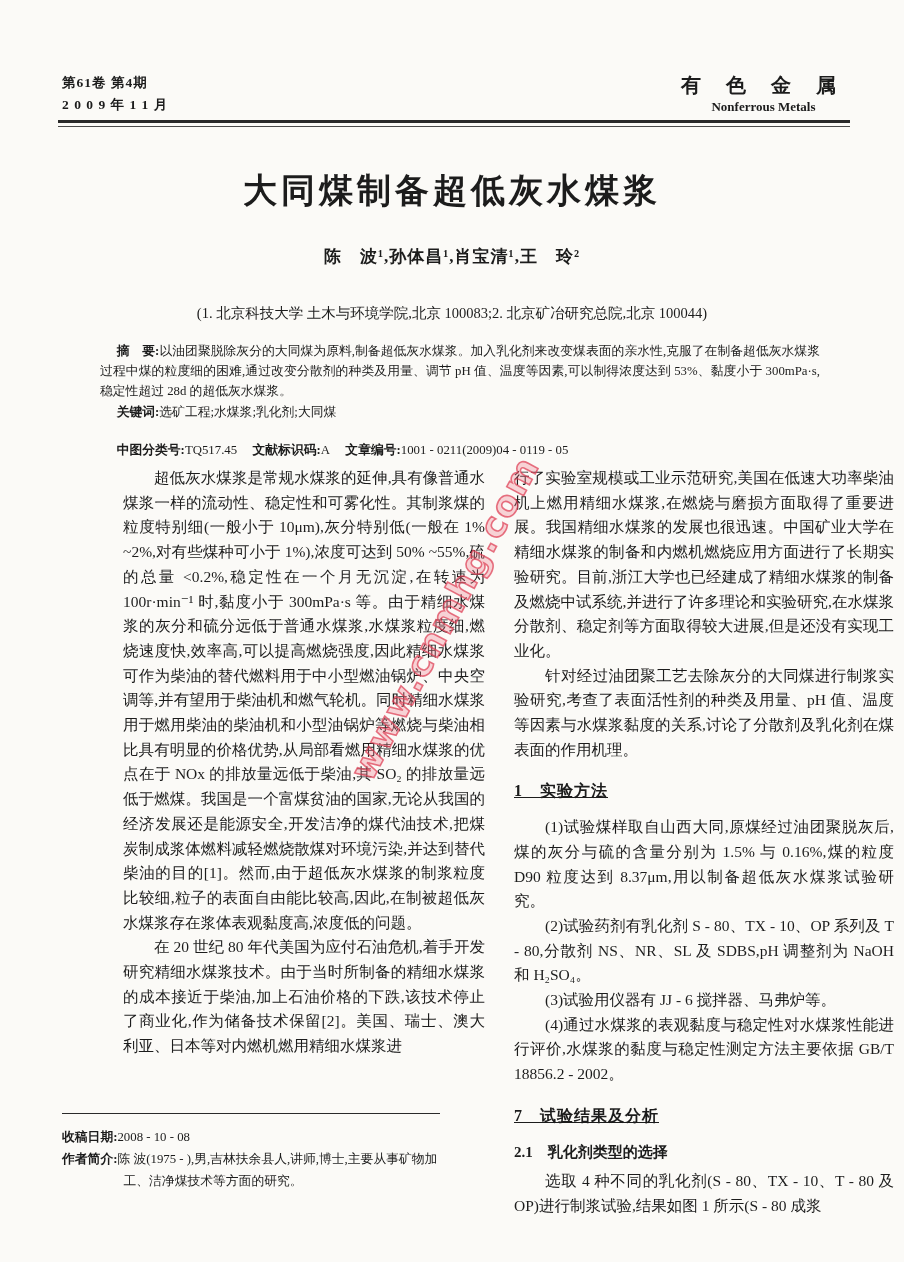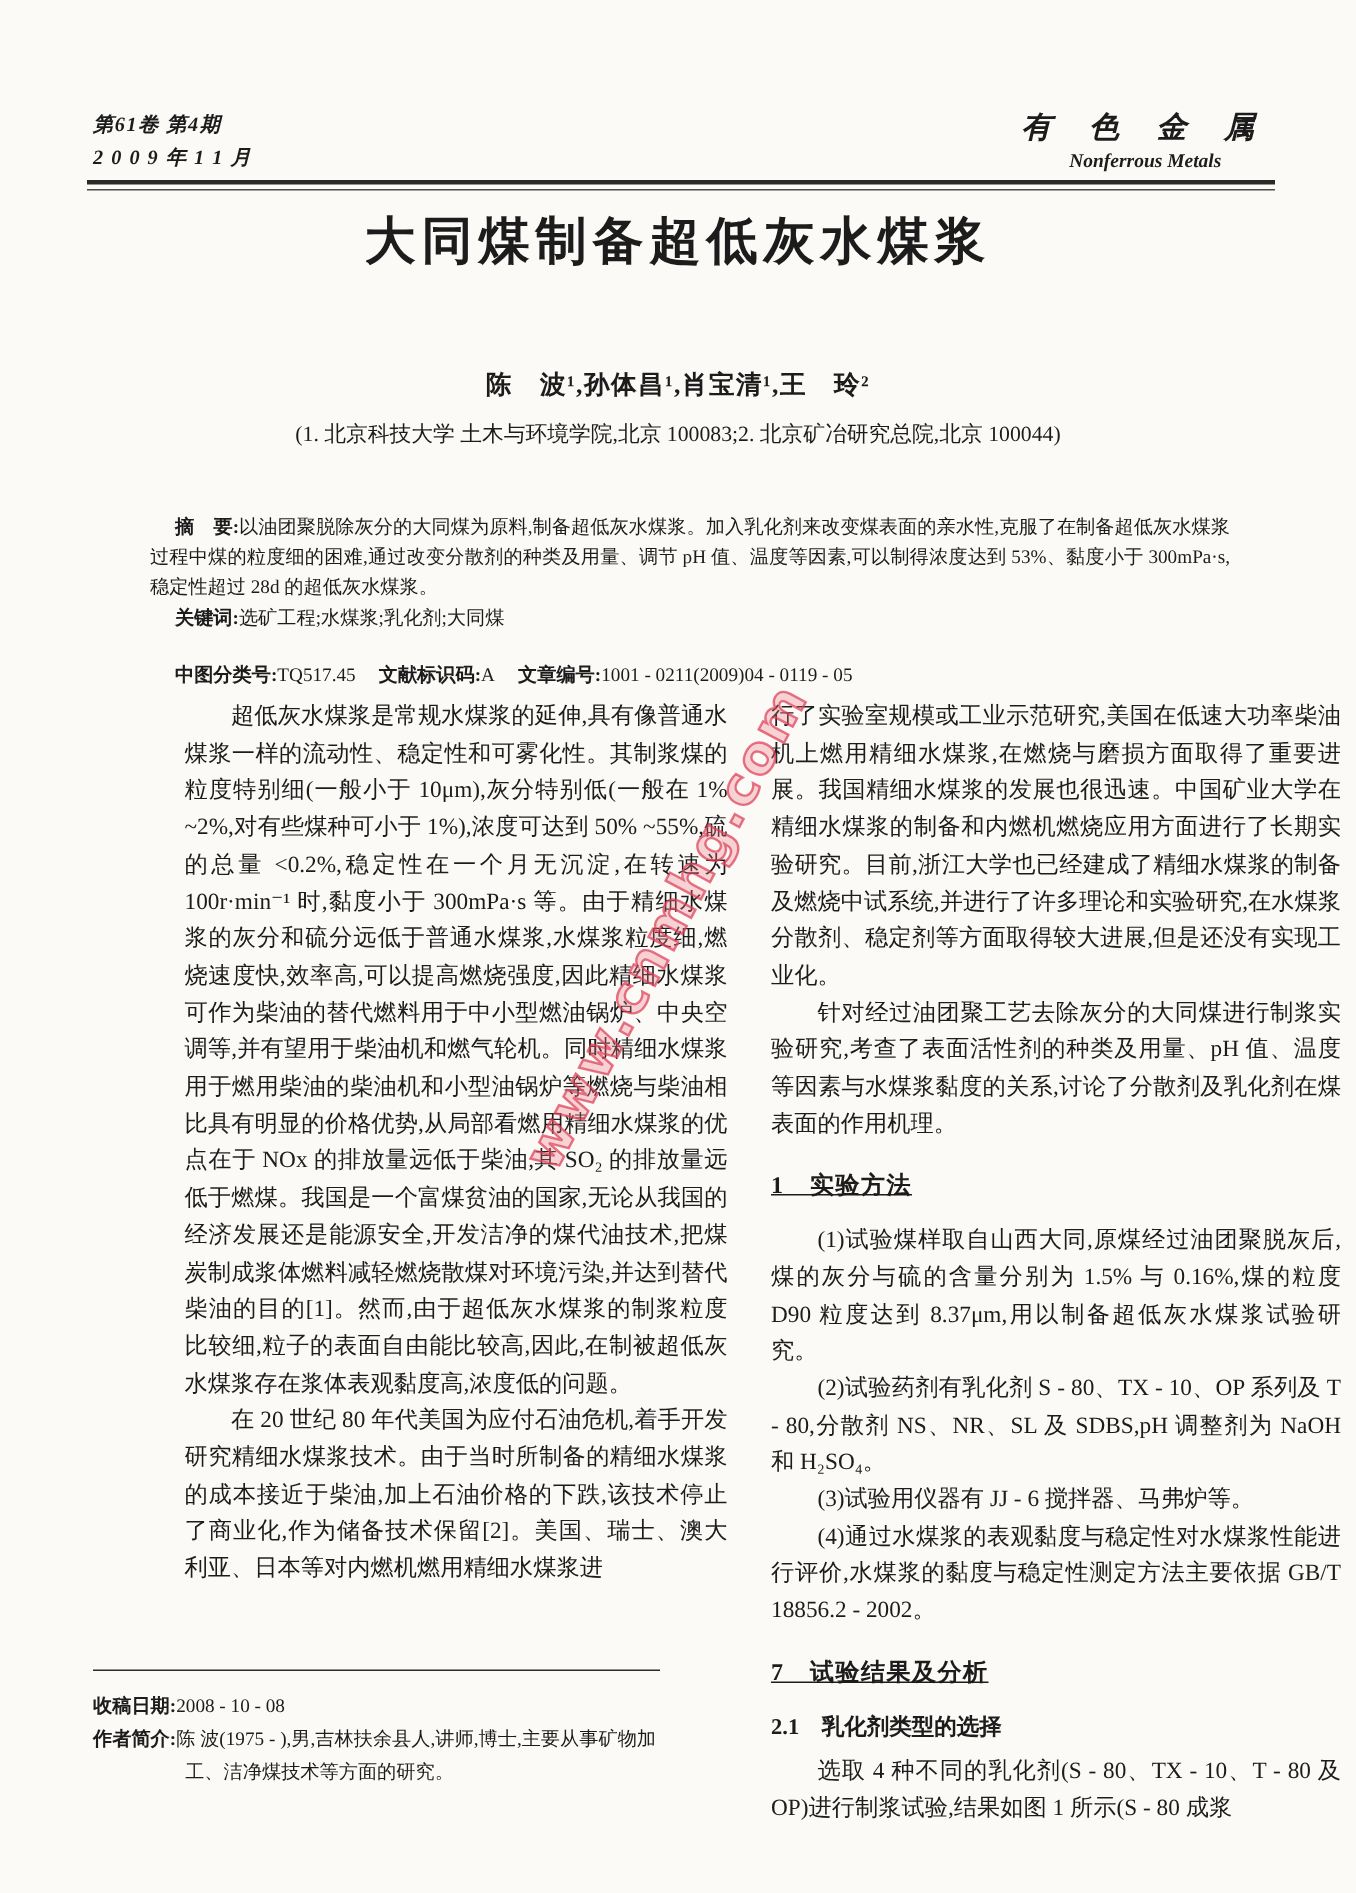--- a/index.html
+++ b/index.html
@@ -9,42 +9,42 @@
     width:904px;height:1262px;
     margin:0 auto;
     background:#fbfaf7;
     overflow:hidden;
     color:#1c1c1c;
     font-family:"Liberation Serif","DejaVu Serif",serif;
   }
   
   .masthead{
     position:absolute;left:62px;right:58px;top:72px;
-    display:flex;justify-content:space-between;align-items:center;font-style:italic;
+    display:flex;justify-content:space-between;align-items:center;
   }
   .mh-left,.mh-right{font-size:13.5px;line-height:22px;font-weight:700;letter-spacing:1px;white-space:nowrap;}
   .mh-right{text-align:right;letter-spacing:.5px;}
   .mh-center{text-align:center;}
   .journal-cn{font-size:20px;font-weight:700;letter-spacing:10px;line-height:24px;}
   .journal-en{font-size:13px;line-height:19px;font-weight:700;}
   .head-rule{
     position:absolute;left:58px;right:54px;top:120px;height:3px;
     border-top:3px solid #2a2a2a;border-bottom:1px solid #4a4a4a;
   }
   
   .art-title{
-    position:absolute;left:0;right:0;top:138px;margin:0;
+    position:absolute;left:0;right:0;top:168px;margin:0;
     text-align:center;font-size:34px;font-weight:700;letter-spacing:4px;
   }
   .authors{
     position:absolute;left:0;right:0;top:245px;
     text-align:center;font-size:17px;font-weight:700;letter-spacing:1px;
   }
   .affiliation{
-    position:absolute;left:0;right:0;top:280px;
+    position:absolute;left:0;right:0;top:304px;
     text-align:center;font-size:14.5px;
   }
   
   .abstract{
     position:absolute;left:100px;width:720px;top:342px;
     font-size:12.8px;line-height:19.8px;text-align:justify;
   }
   .abstract p{margin:0;}
   .abstract p.first{text-indent:1.3em;}
   .abstract .lbl{font-weight:700;}

